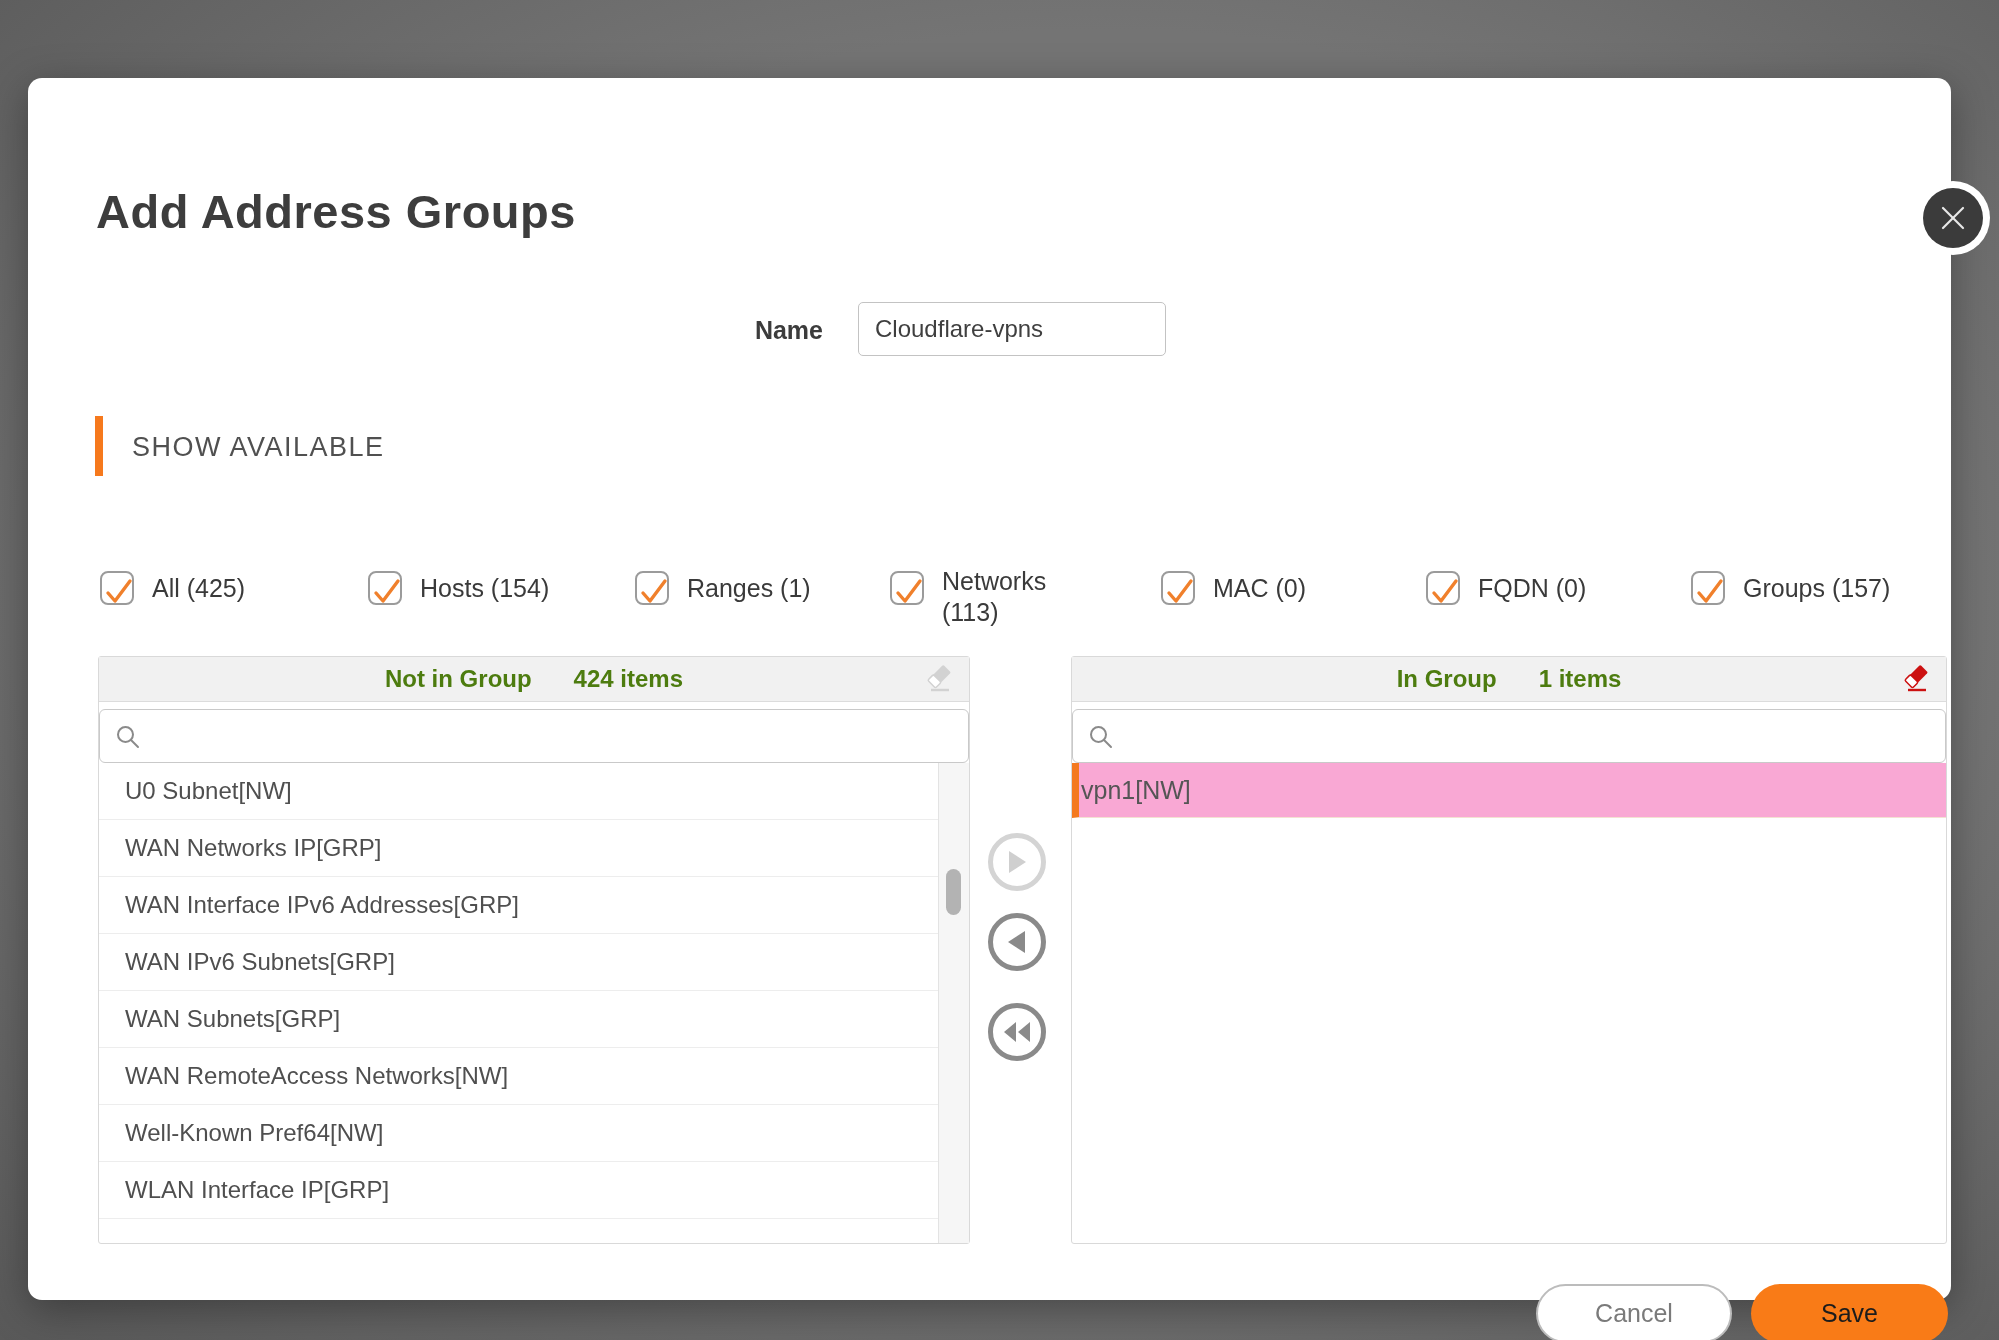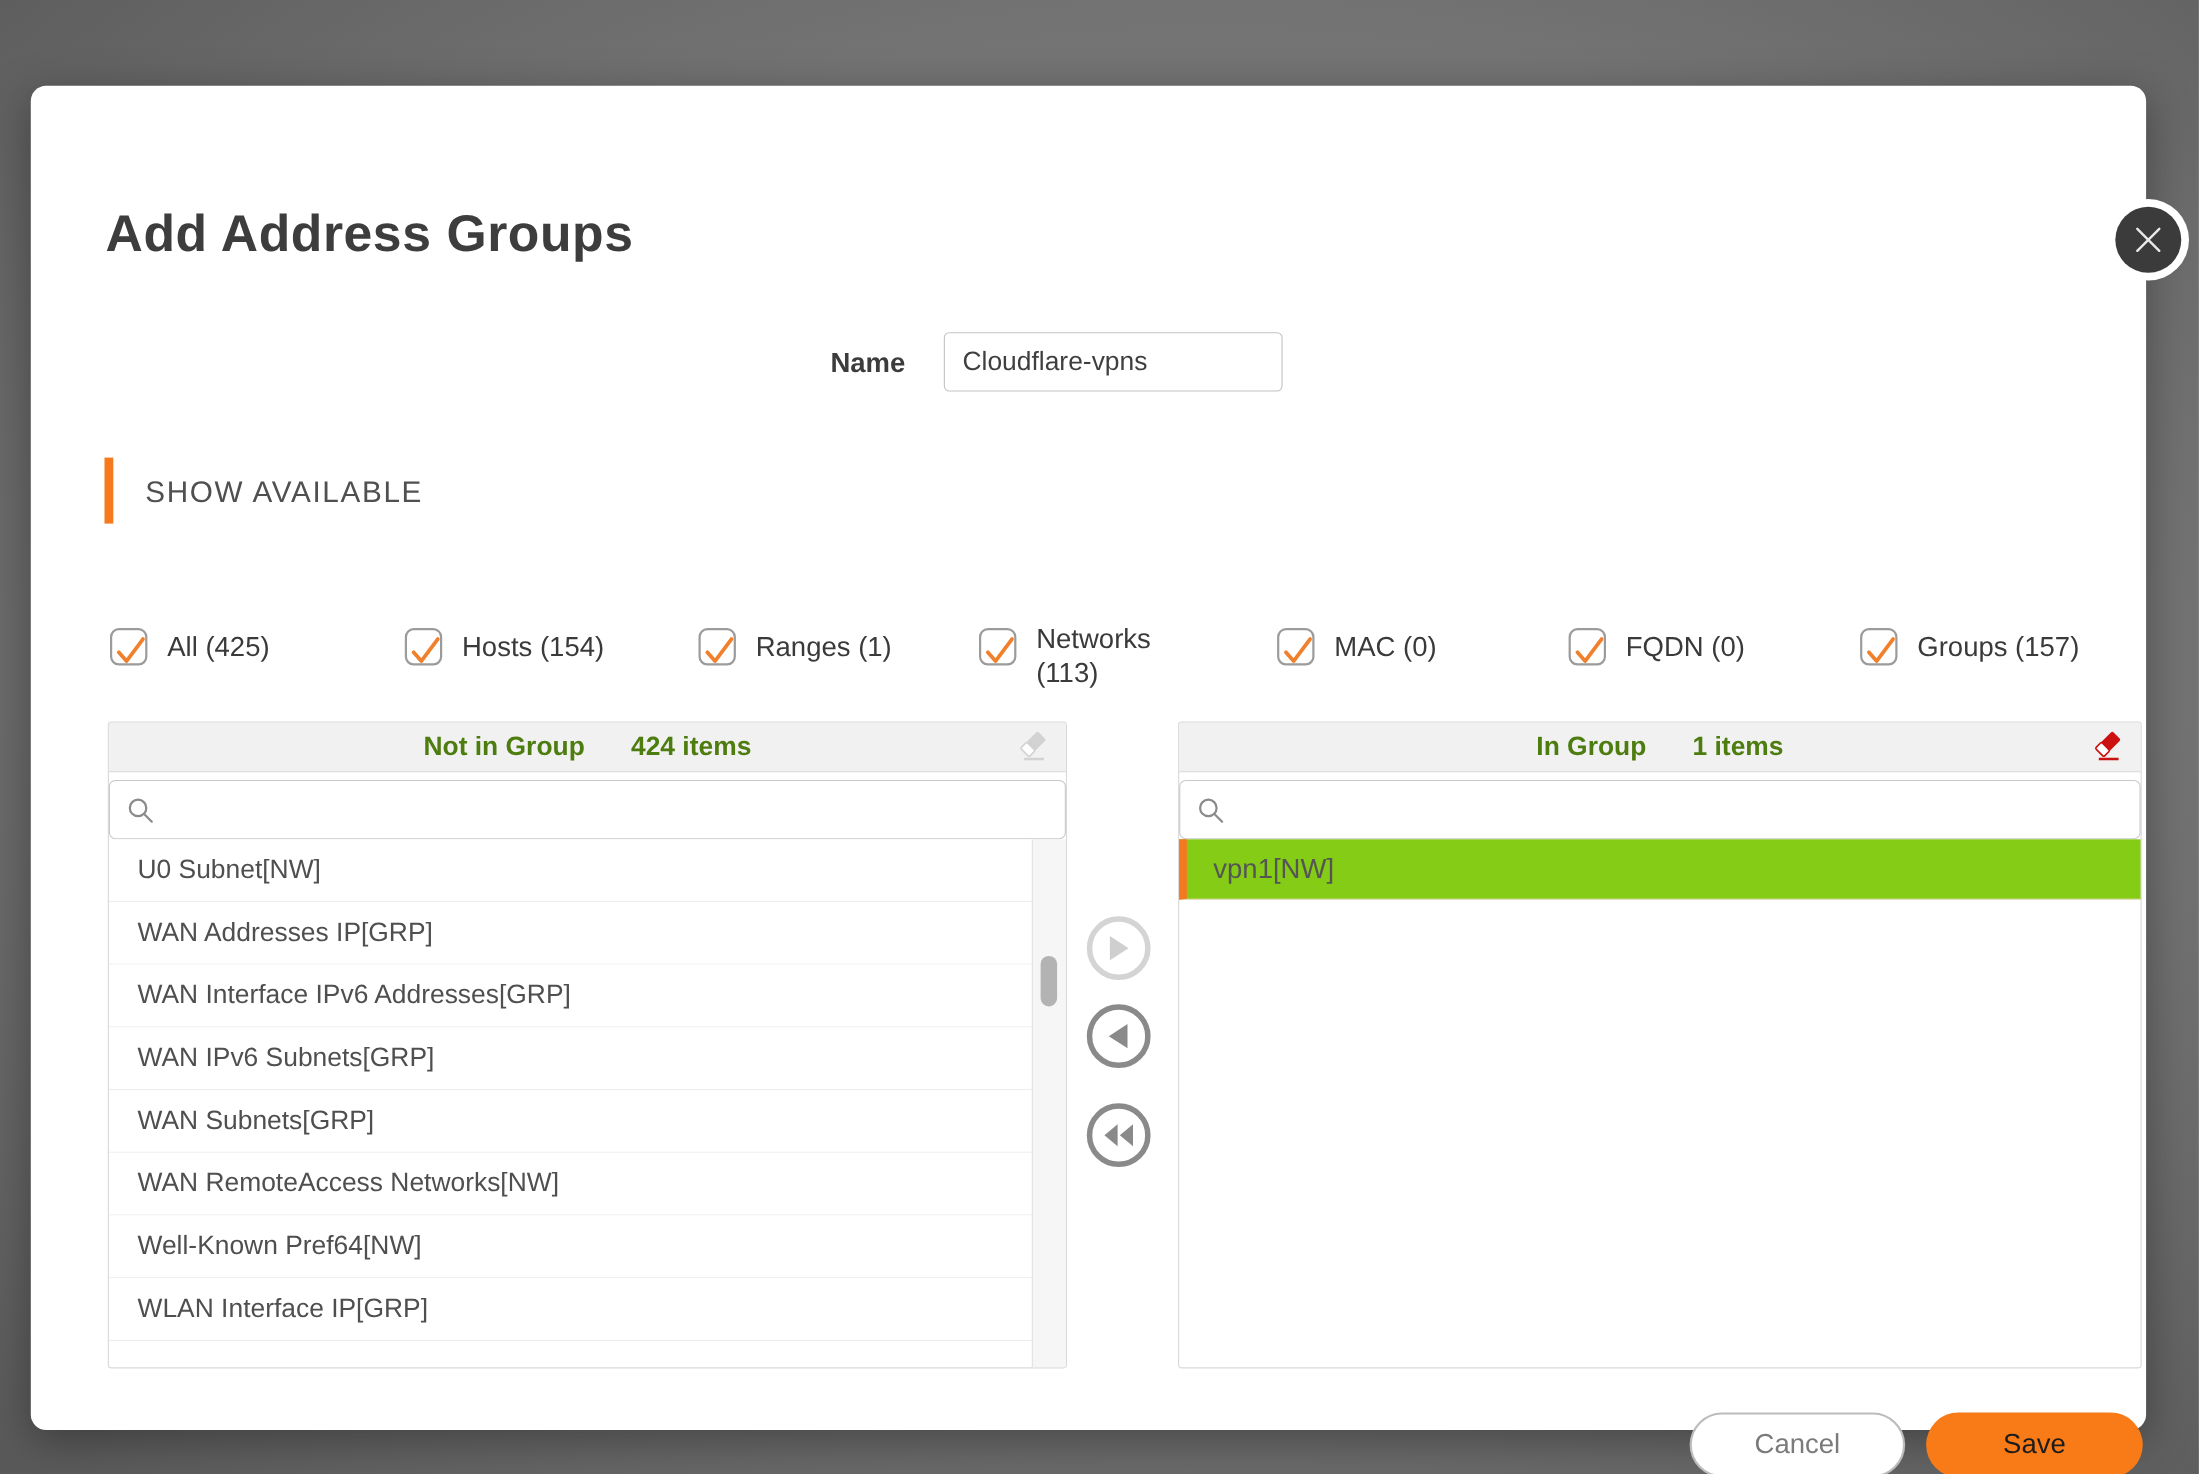--- a/index.html
+++ b/index.html
@@ -195,24 +195,24 @@
     display: flex;
     align-items: center;
     padding-left: 26px;
     font-size: 24px;
     color: #4f4f4f;
     cursor: pointer;
     background: #fff;
   }
   .list-item.selected {
     height: 55px;
-    background: #84cc16;
+    background: #f9a8d4;
     border-left: 7px solid #f4791f;
     border-bottom: 1px solid #f3e2d2;
-    padding-left: 24px;
+    padding-left: 2px;
     color: #555555;
     font-size: 25px;
   }
   .scroll-track {
     position: absolute;
     right: 0;
     top: 0;
     bottom: 0;
     width: 30px;
     background: #f6f6f6;
@@ -363,21 +363,21 @@
       <div class="search-box">
         <input class="search-input" type="text" placeholder="" style="">
         <svg class="search-icon" width="26" height="26" viewBox="0 0 26 26">
           <circle cx="10.5" cy="10.5" r="7.5" fill="none" stroke="#8a8a8a" stroke-width="2"></circle>
           <line x1="16" y1="16" x2="23" y2="23" stroke="#8a8a8a" stroke-width="2" stroke-linecap="round"></line>
         </svg>
       </div>
       <div class="list-area">
         <ul class="list">
           <li class="list-item">U0 Subnet[NW]</li>
-          <li class="list-item">WAN Addresses IP[GRP]</li>
+          <li class="list-item">WAN Networks IP[GRP]</li>
           <li class="list-item">WAN Interface IPv6 Addresses[GRP]</li>
           <li class="list-item">WAN IPv6 Subnets[GRP]</li>
           <li class="list-item">WAN Subnets[GRP]</li>
           <li class="list-item">WAN RemoteAccess Networks[NW]</li>
           <li class="list-item">Well-Known Pref64[NW]</li>
           <li class="list-item">WLAN Interface IP[GRP]</li>
         </ul>
         <div class="scroll-track">
           <div class="scroll-thumb"></div>
         </div>

